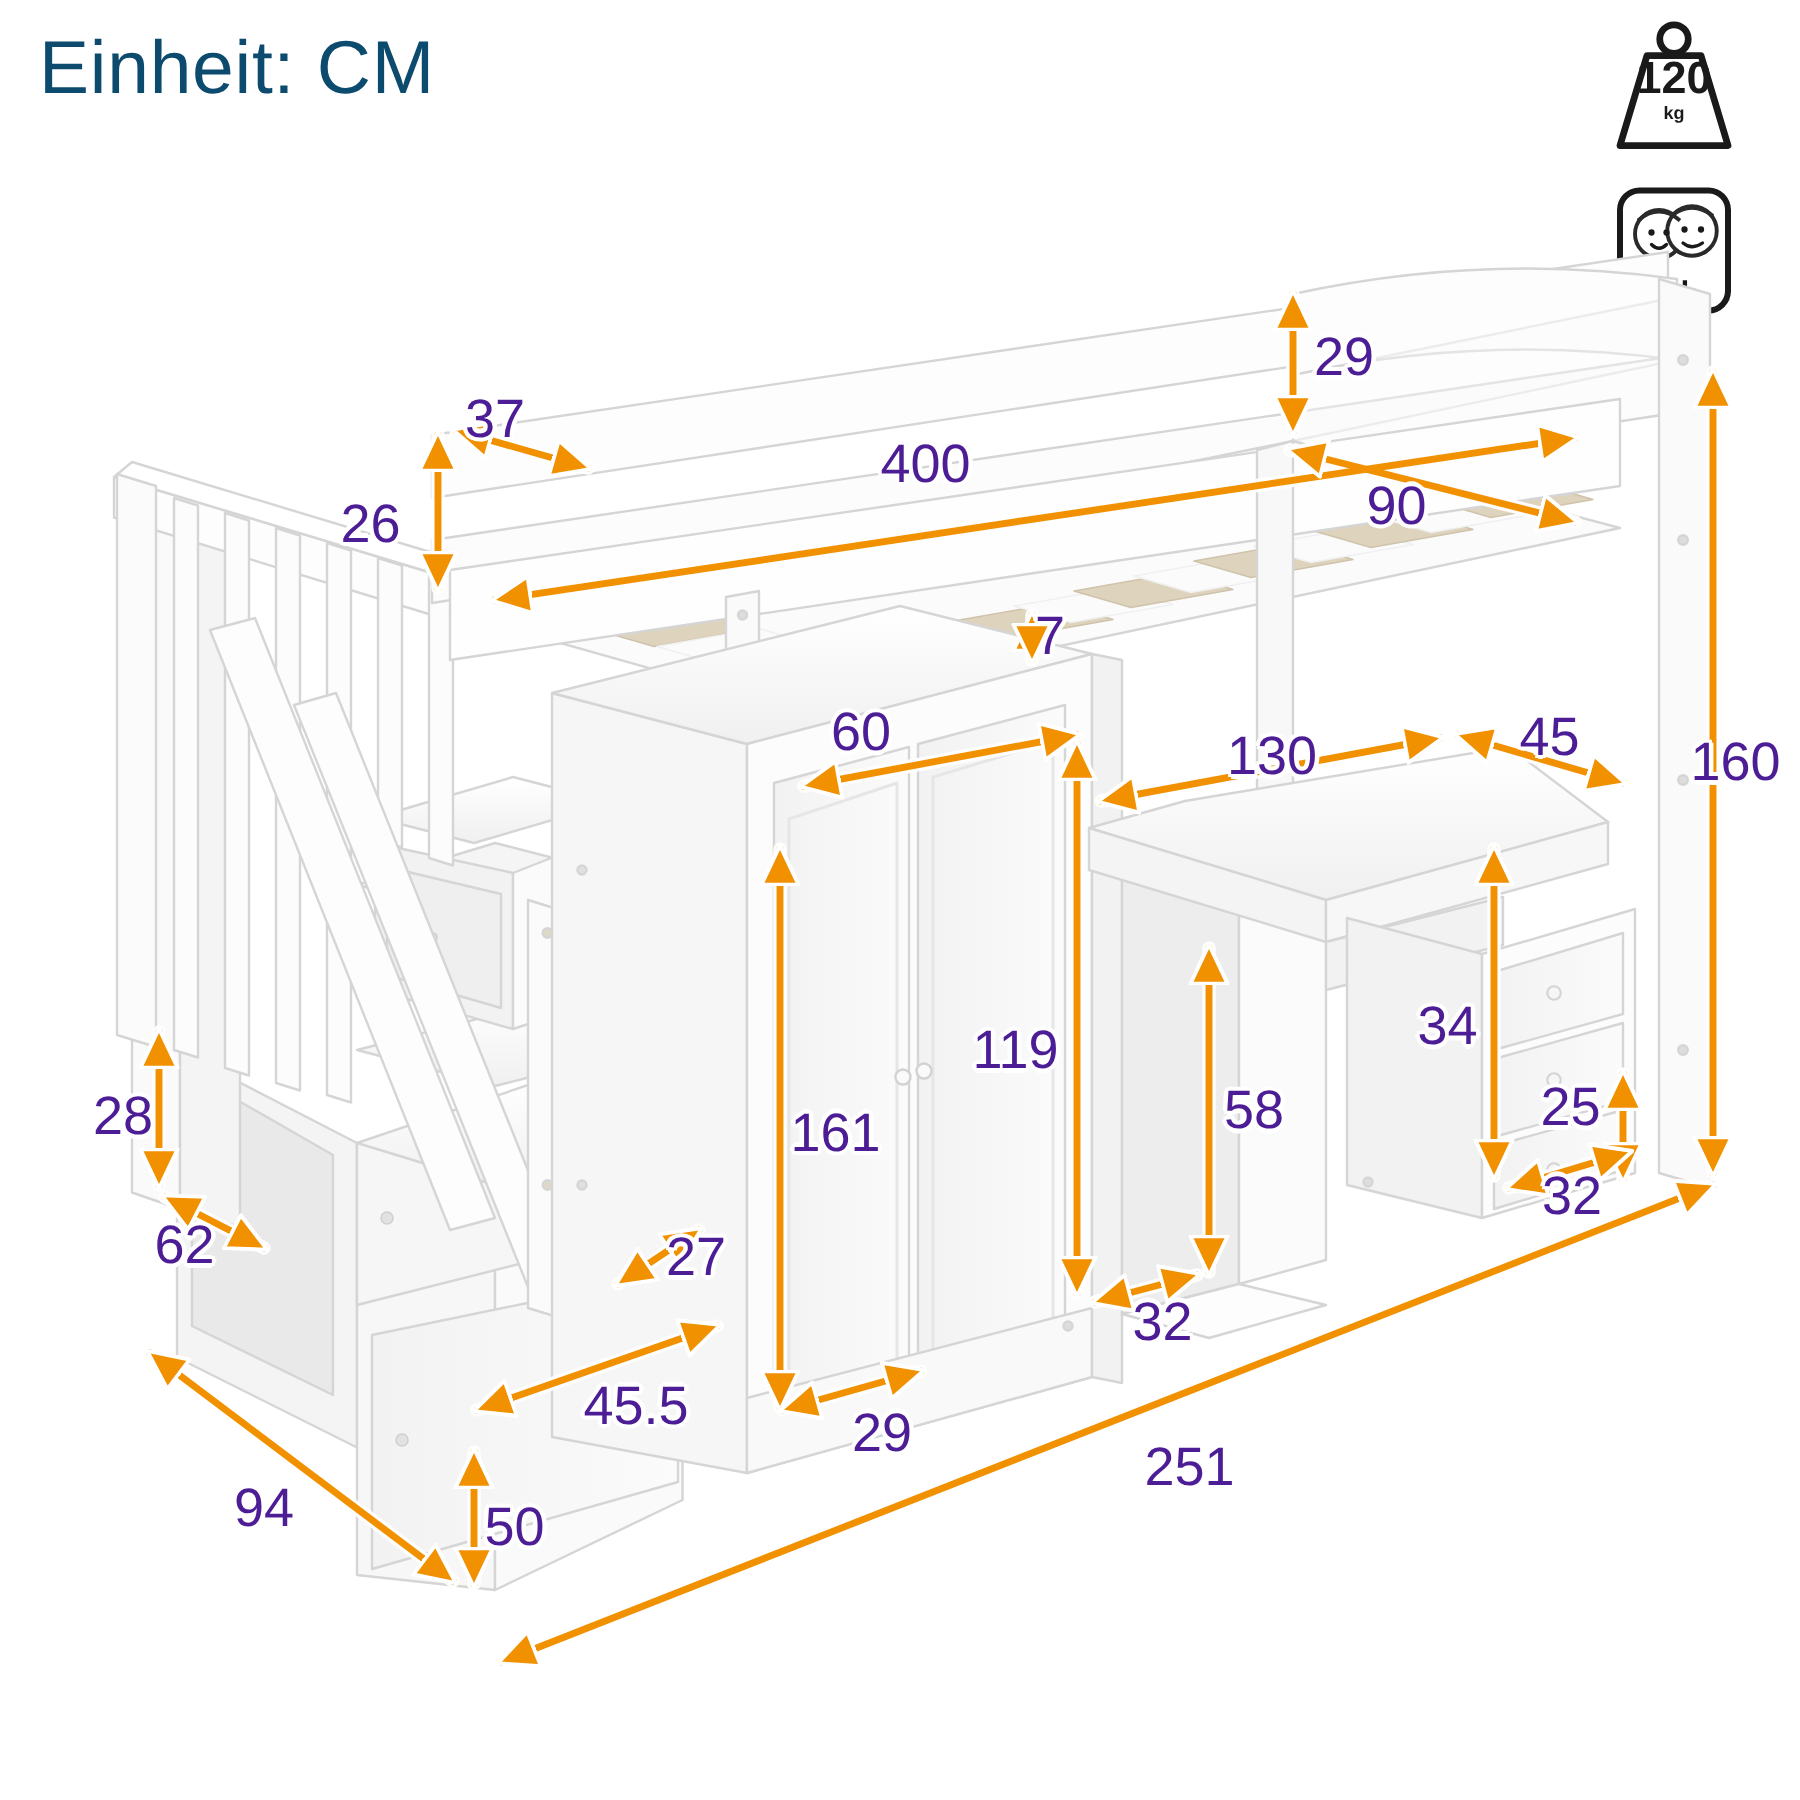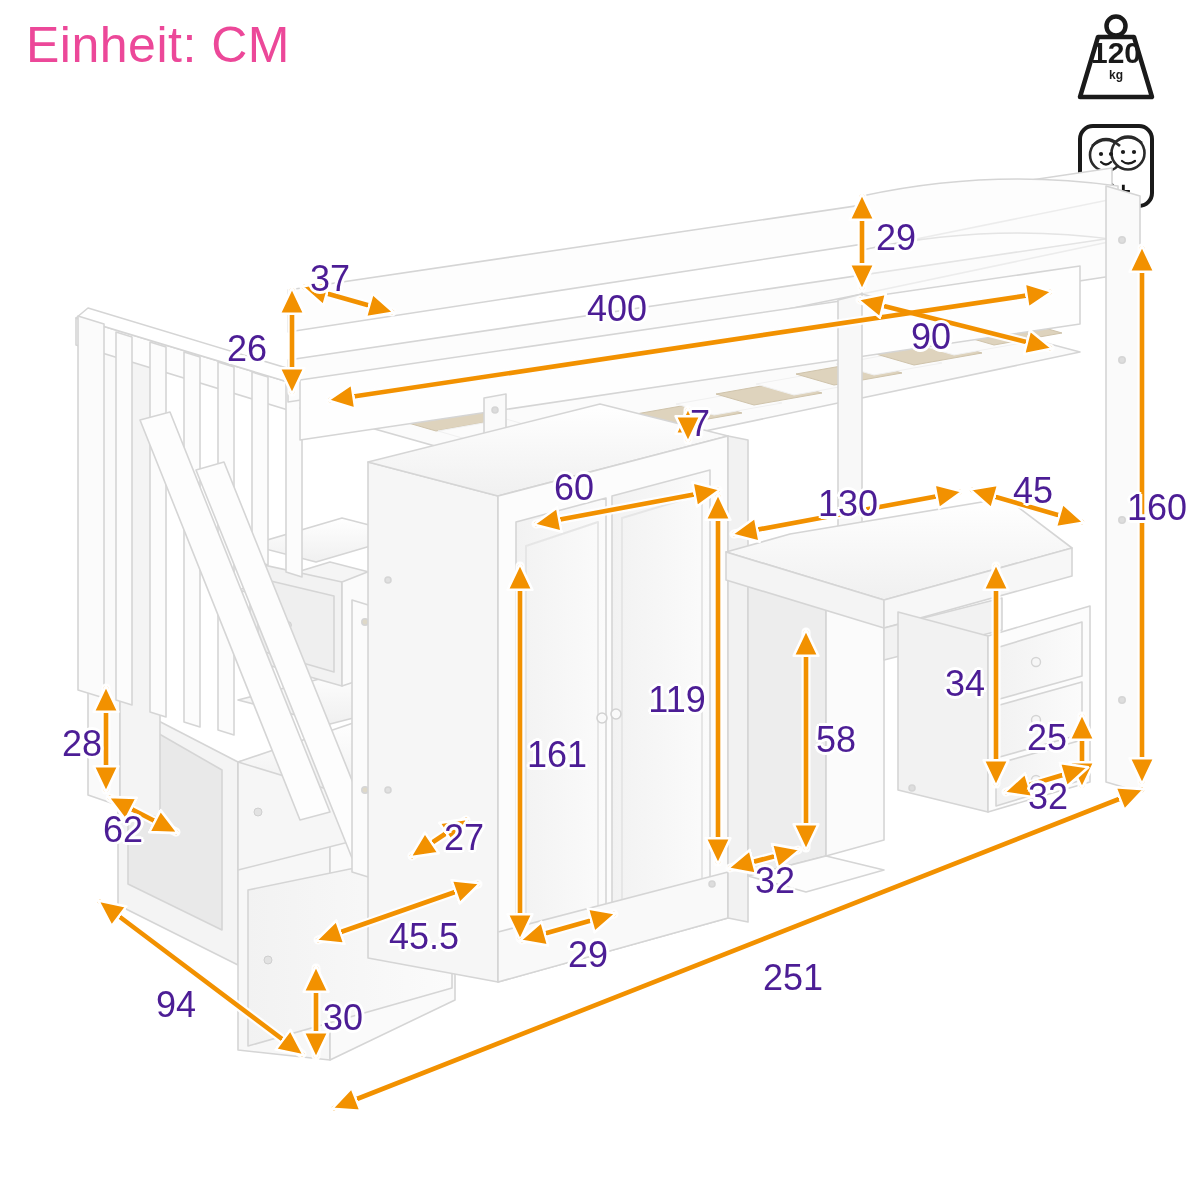--- a/index.html
+++ b/index.html
@@ -5,21 +5,21 @@
 <style>
   html,body{margin:0;padding:0;background:#ffffff;}
   body{width:1200px;height:1200px;position:relative;overflow:hidden;
        font-family:"Liberation Sans","DejaVu Sans",sans-serif;color:#111;}
 
   #stage{position:absolute;left:0;top:0;width:1200px;height:1200px;}
 
   
   #page-title{
     position:absolute;left:26px;top:18px;
-    font-size:50px;font-weight:400;letter-spacing:0.5px;color:#ec4899;
+    font-size:50px;font-weight:400;letter-spacing:0.5px;color:#0c4a6e;
     white-space:nowrap;line-height:1.1;
   }
 
   
   #icon-stack{position:absolute;right:22px;top:14px;width:110px;
               display:flex;flex-direction:column;align-items:flex-start;gap:12px;}
   .icon-wrap{position:relative;width:96px;}
   .wt-label{position:absolute;left:0;right:0;text-align:center;font-weight:700;color:#1a1a1a;}
   .wt-num{top:22px;font-size:30px;}
   .wt-unit{top:54px;font-size:12px;}
@@ -333,18 +333,18 @@
     <span class="dim" style="left:836px;top:740px">58</span>
     <span class="dim" style="left:965px;top:684px">34</span>
     <span class="dim" style="left:1047px;top:738px">25</span>
     <span class="dim" style="left:1048px;top:797px">32</span>
     <span class="dim" style="left:775px;top:881px">32</span>
     <span class="dim" style="left:464px;top:838px">27</span>
     <span class="dim" style="left:82px;top:744px">28</span>
     <span class="dim" style="left:123px;top:830px">62</span>
     <span class="dim" style="left:424px;top:937px">45.5</span>
     <span class="dim" style="left:588px;top:955px">29</span>
-    <span class="dim" style="left:343px;top:1018px">30</span>
+    <span class="dim" style="left:343px;top:1018px">50</span>
     <span class="dim" style="left:176px;top:1005px">94</span>
     <span class="dim" style="left:793px;top:978px">251</span>
   </div>
 
 </div>
 
 </body></html>

